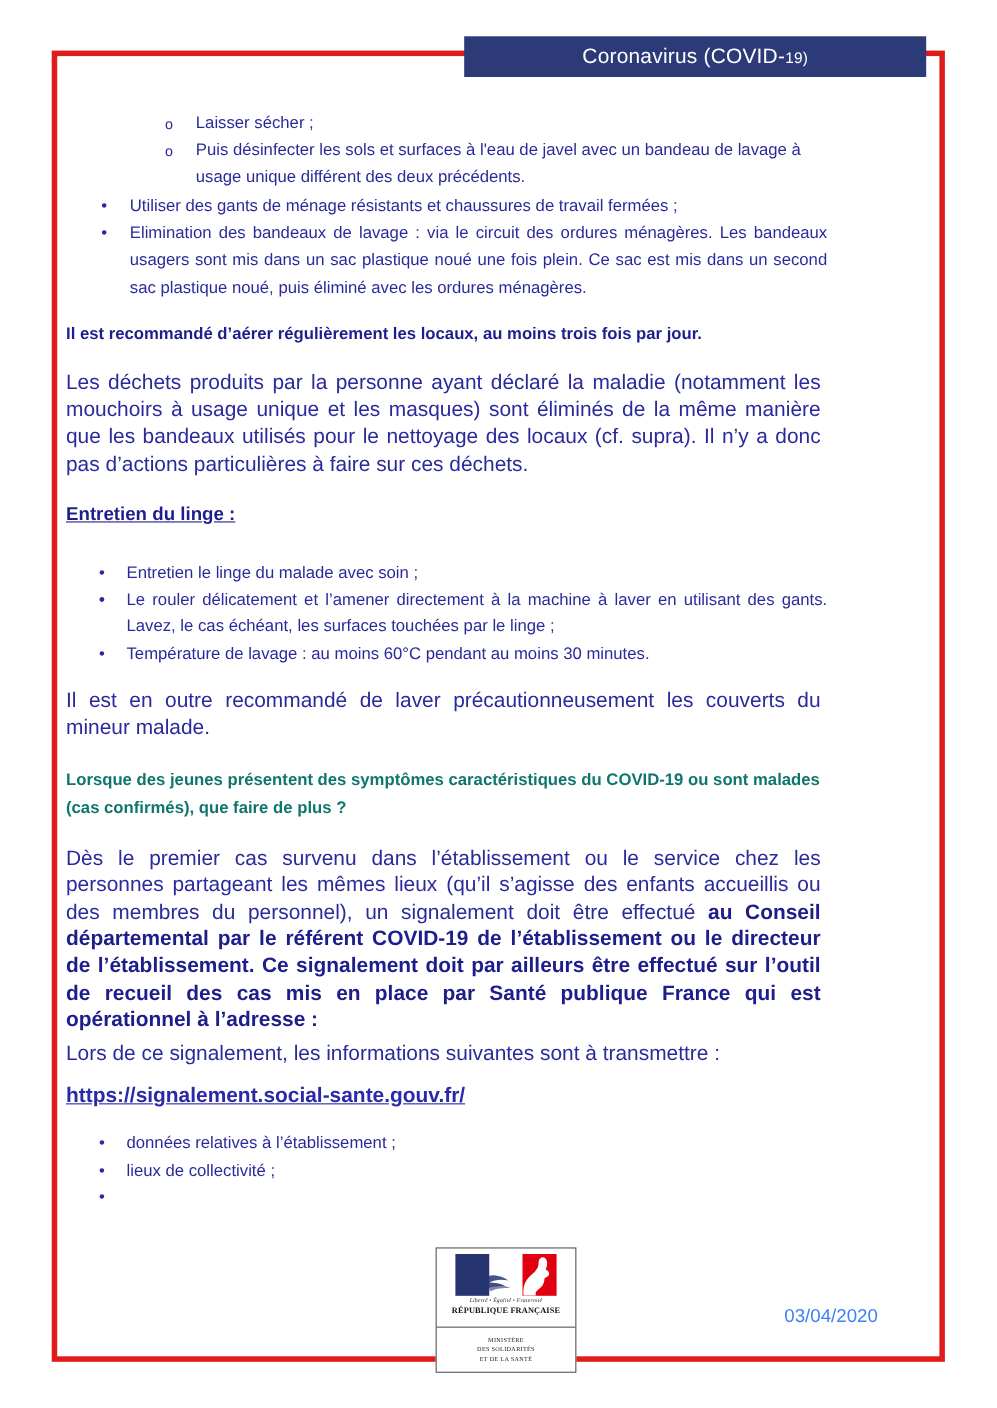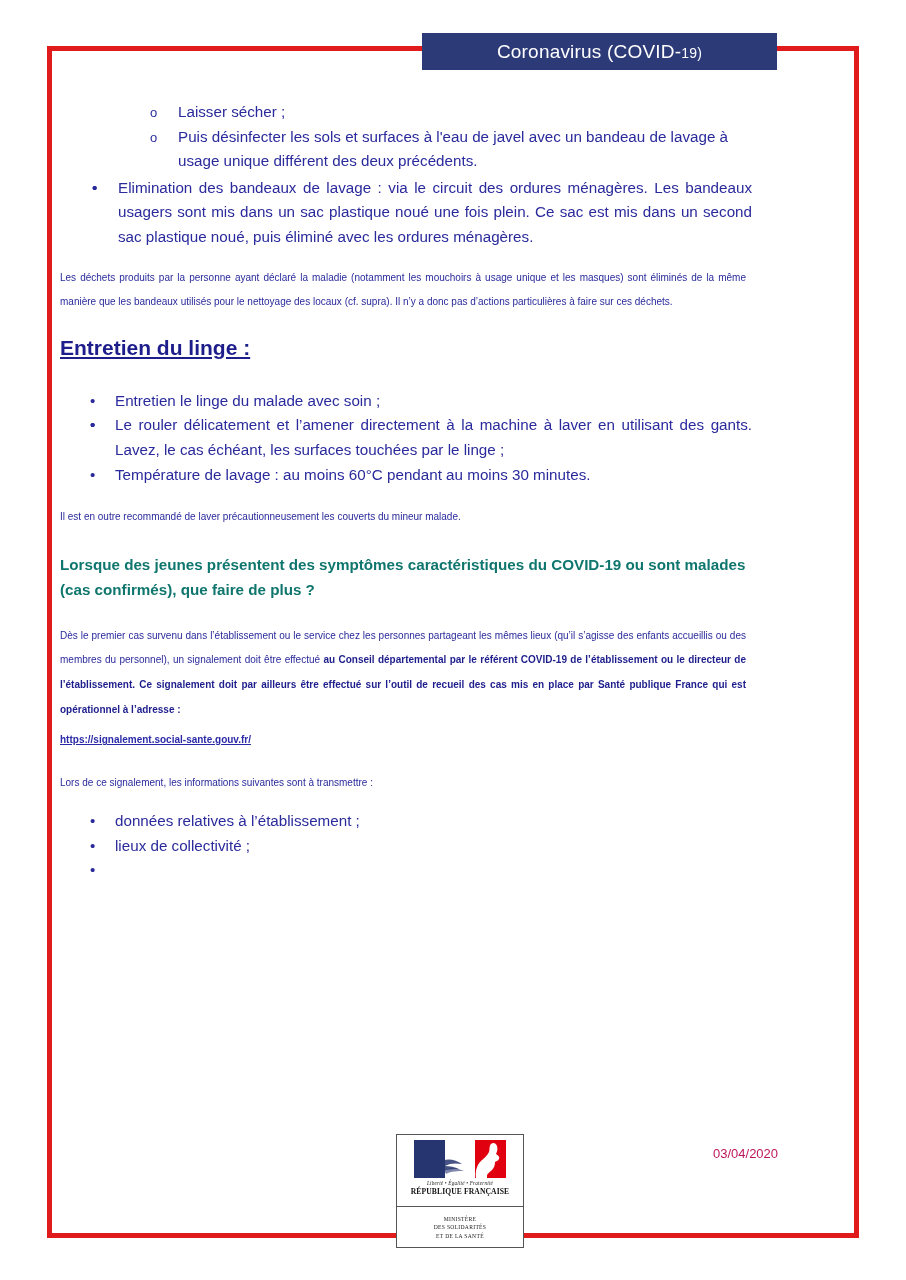--- a/index.html
+++ b/index.html
@@ -25,21 +25,21 @@
     border: 5px solid #e01b1b;
     box-sizing: border-box;
     background: #ffffff;
   }
 
   
   #header-banner {
     position: absolute;
     left: 422px;
     top: 33px;
-    width: 355px;
+    width: 420px;
     height: 37px;
     background: #2c3a77;
     display: flex;
     align-items: center;
     justify-content: center;
   }
   #header-banner .title {
     color: #ffffff;
     font-size: 19px;
     letter-spacing: .2px;
@@ -52,21 +52,21 @@
   
   #content {
     position: absolute;
     left: 60px;
     top: 100px;
     width: 692px;
   }
 
   p.body {
     color: #2a2a9c;
-    font-size: 10px;
+    font-size: 19px;
     line-height: 24.6px;
     text-align: justify;
     margin: 0 6px 16px 0;
   }
 
   p.bold-navy {
     color: #1d1d8c;
     font-weight: bold;
     font-size: 15.2px;
     line-height: 24.6px;
@@ -76,21 +76,21 @@
     color: #0f766e;
     font-weight: bold;
     font-size: 15.2px;
     line-height: 25px;
     margin: 0 0 16px 0;
     text-align: left;
   }
   h3.section-head {
     color: #1d1d8c;
     font-weight: bold;
-    font-size: 21px;
+    font-size: 17px;
     line-height: 22px;
     margin: 0 0 16px 0;
     text-decoration: underline;
     display: inline-block;
   }
   .head-wrap { margin: 0 0 14px 0; }
 
   
   ul.lvl1 {
     list-style: none;
@@ -208,23 +208,23 @@
   .ministere {
     font-family: "Liberation Serif", serif;
     font-size: 5.6px;
     color: #222222;
     line-height: 8.4px;
     letter-spacing: .3px;
   }
   #footer-date {
     position: absolute;
     left: 713px;
-    top: 1146px;
-    color: #be185d;
-    font-size: 13px;
+    top: 1187px;
+    color: #3b82f6;
+    font-size: 17px;
   }
 </style>
 </head>
 <body>
 
 <div id="page-frame"></div>
 
 <div id="header-banner">
   <div class="title">
     <span>Coronavirus (COVID-</span><span class="small">19)</span>
@@ -240,27 +240,29 @@
     </li>
     <li>
       <span class="marker">o</span>
       <span>Puis désinfecter les sols et surfaces à l'eau de javel avec un bandeau de lavage à usage unique différent des deux précédents.</span>
     </li>
   </ul>
 
   <ul class="lvl1" style="margin-top:2px;">
     <li style="padding-left:58px;">
       <span class="marker" style="left:32px;">•</span>
+      <span>Utiliser des gants de ménage résistants et chaussures de travail fermées ;</span>
     </li>
     <li style="padding-left:58px;">
       <span class="marker" style="left:32px;">•</span>
       <span>Elimination des bandeaux de lavage : via le circuit des ordures ménagères. Les bandeaux usagers sont mis dans un sac plastique noué une fois plein. Ce sac est mis dans un second sac plastique noué, puis éliminé avec les ordures ménagères.</span>
     </li>
   </ul>
 
+  <p class="bold-navy" style="margin-top:18px;margin-bottom:20px;">Il est recommandé d’aérer régulièrement les locaux, au moins trois fois par jour.</p>
 
   <p class="body" style="margin-bottom:22px;">Les déchets produits par la personne ayant déclaré la maladie (notamment les mouchoirs à usage unique et les masques) sont éliminés de la même manière que les bandeaux utilisés pour le nettoyage des locaux (cf. supra). Il n’y a donc pas d’actions particulières à faire sur ces déchets.</p>
 
   <div class="head-wrap">
     <h3 class="section-head">Entretien du linge :</h3>
   </div>
 
   <ul class="lvl1" style="margin-top:14px;margin-bottom:18px;">
     <li>
       <span class="marker">•</span>
@@ -279,25 +281,25 @@
     </li>
   </ul>
 
   <p class="body" style="margin-bottom:22px;">Il est en outre recommandé de laver précautionneusement les couverts du mineur malade.</p>
 
   <p class="bold-black" style="margin-bottom:22px;">Lorsque des jeunes présentent des symptômes caractéristiques du COVID-19 ou sont malades (cas confirmés), que faire de plus ?</p>
 
   <p class="body" style="margin-bottom:6px;">
     <span>Dès le premier cas survenu dans l’établissement ou le service chez les personnes partageant les mêmes lieux (qu’il s’agisse des enfants accueillis ou des membres du personnel), un signalement doit être effectué </span><span class="bold-inline">au Conseil départemental par le référent COVID-19 de l’établissement ou le directeur de l’établissement. Ce signalement doit par ailleurs être effectué sur l’outil de recueil des cas mis en place par Santé publique France qui est opérationnel à l’adresse :</span>
   </p>
+  <p class="body" style="margin-bottom:14px;text-align:left;">Lors de ce signalement, les informations suivantes sont à transmettre :</p>
+
   <p class="body" style="margin-bottom:18px;text-align:left;">
     <a class="doc-link" href="#">https://signalement.social-sante.gouv.fr/</a>
   </p>
-
-  <p class="body" style="margin-bottom:14px;text-align:left;">Lors de ce signalement, les informations suivantes sont à transmettre :</p>
 
   <ul class="lvl1" style="margin-bottom:0;">
     <li style="text-align:left;">
       <span class="marker">•</span>
       <span>données relatives à l’établissement ;</span>
     </li>
     <li style="text-align:left;">
       <span class="marker">•</span>
       <span>lieux de collectivité ;</span>
     </li>

